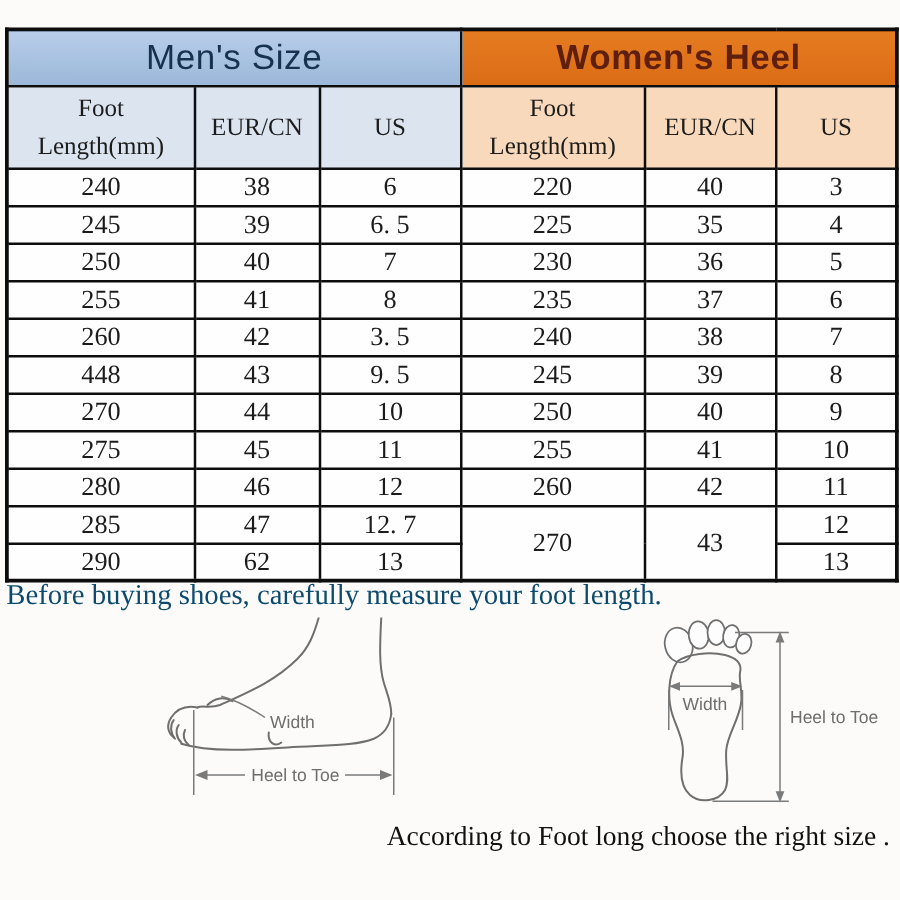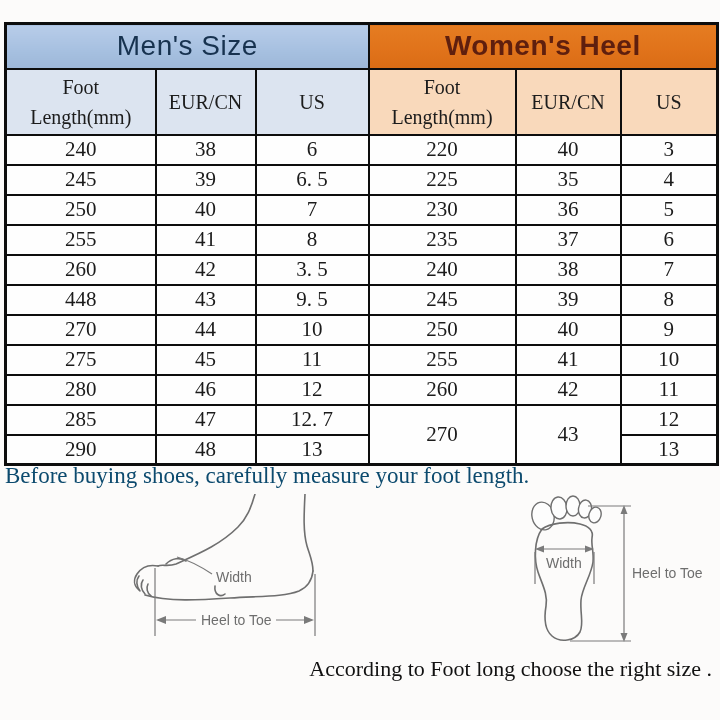--- a/index.html
+++ b/index.html
@@ -188,21 +188,21 @@
         <tr>
           <td>285</td>
           <td>47</td>
           <td>12. 7</td>
           <td rowspan="2">270</td>
           <td rowspan="2">43</td>
           <td>12</td>
         </tr>
         <tr>
           <td>290</td>
-          <td>48</td>
+          <td>62</td>
           <td>13</td>
           <td>13</td>
         </tr>
       </tbody>
   </table>
 
   <div class="pre-note">Before buying shoes, carefully measure your foot length.</div>
 
   <svg id="side-foot" class="diagram" width="240" height="152" viewBox="0 0 240 152">
 

